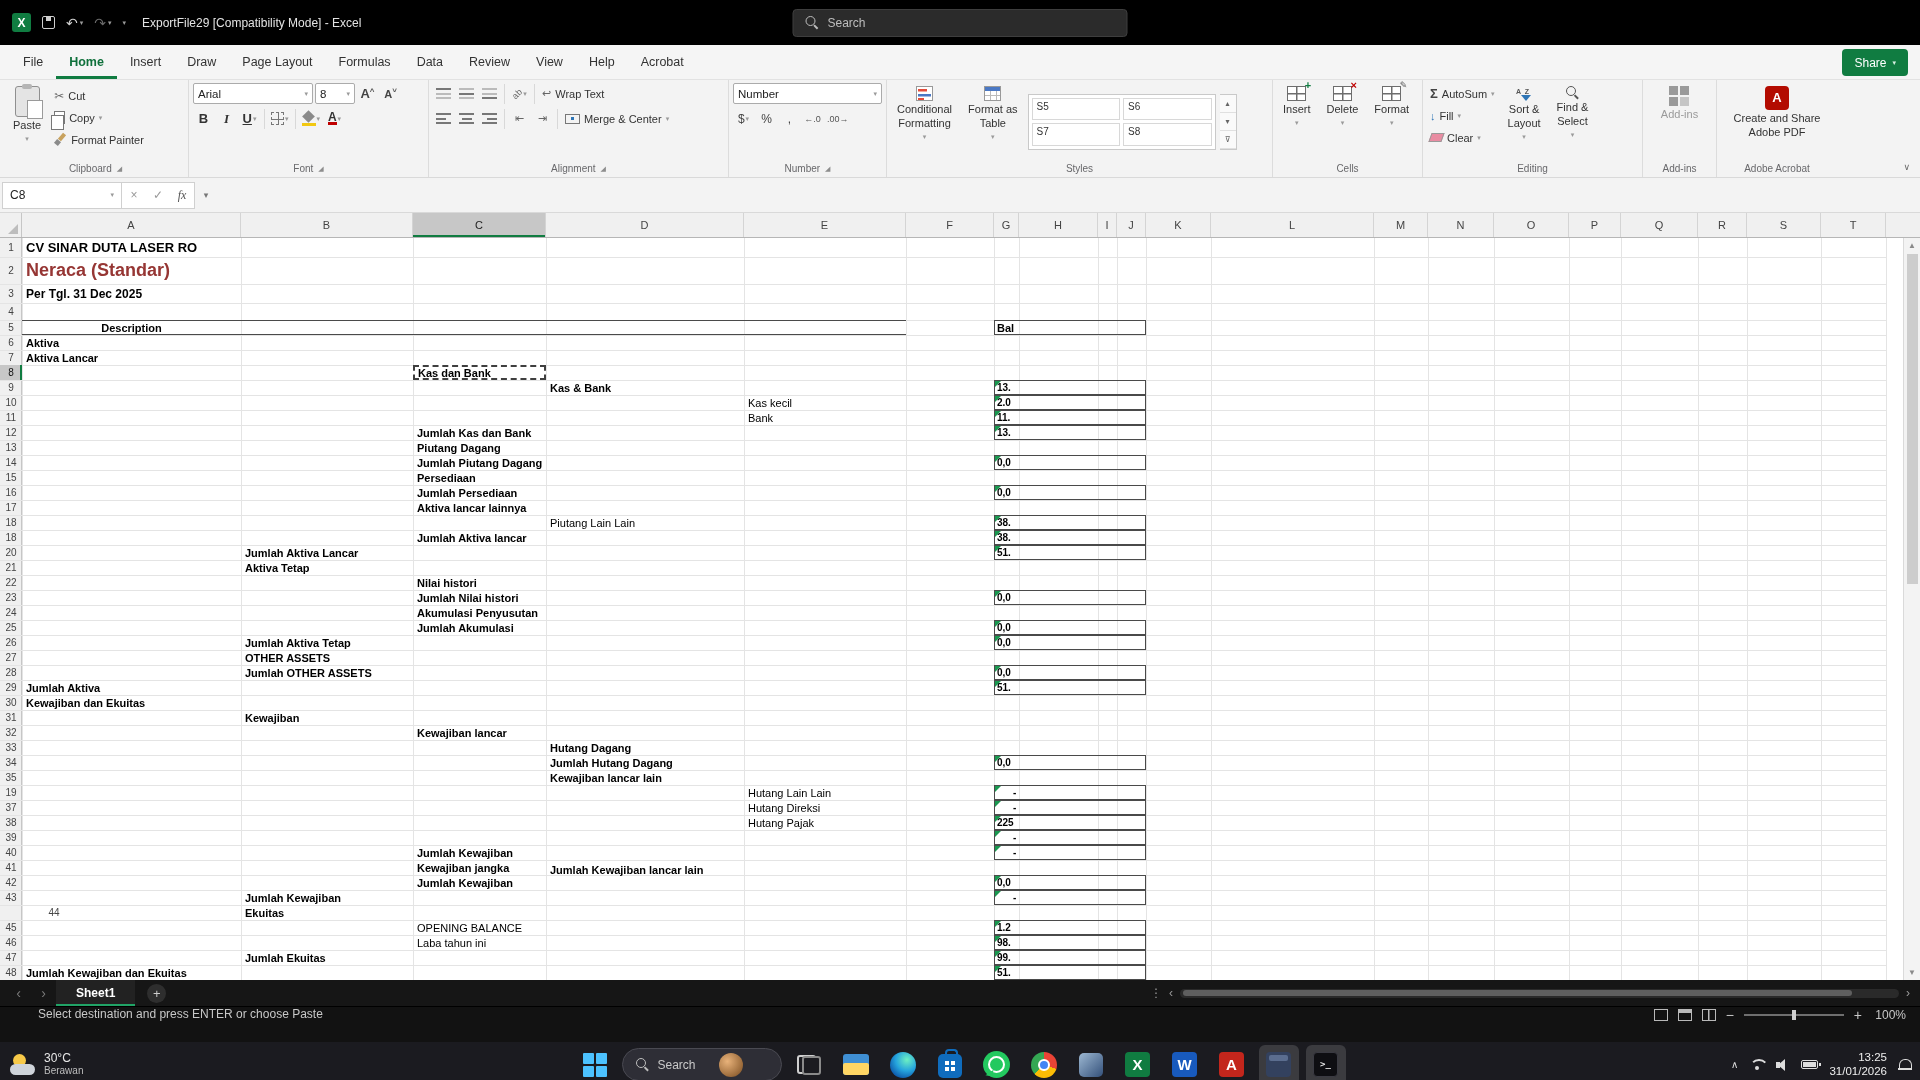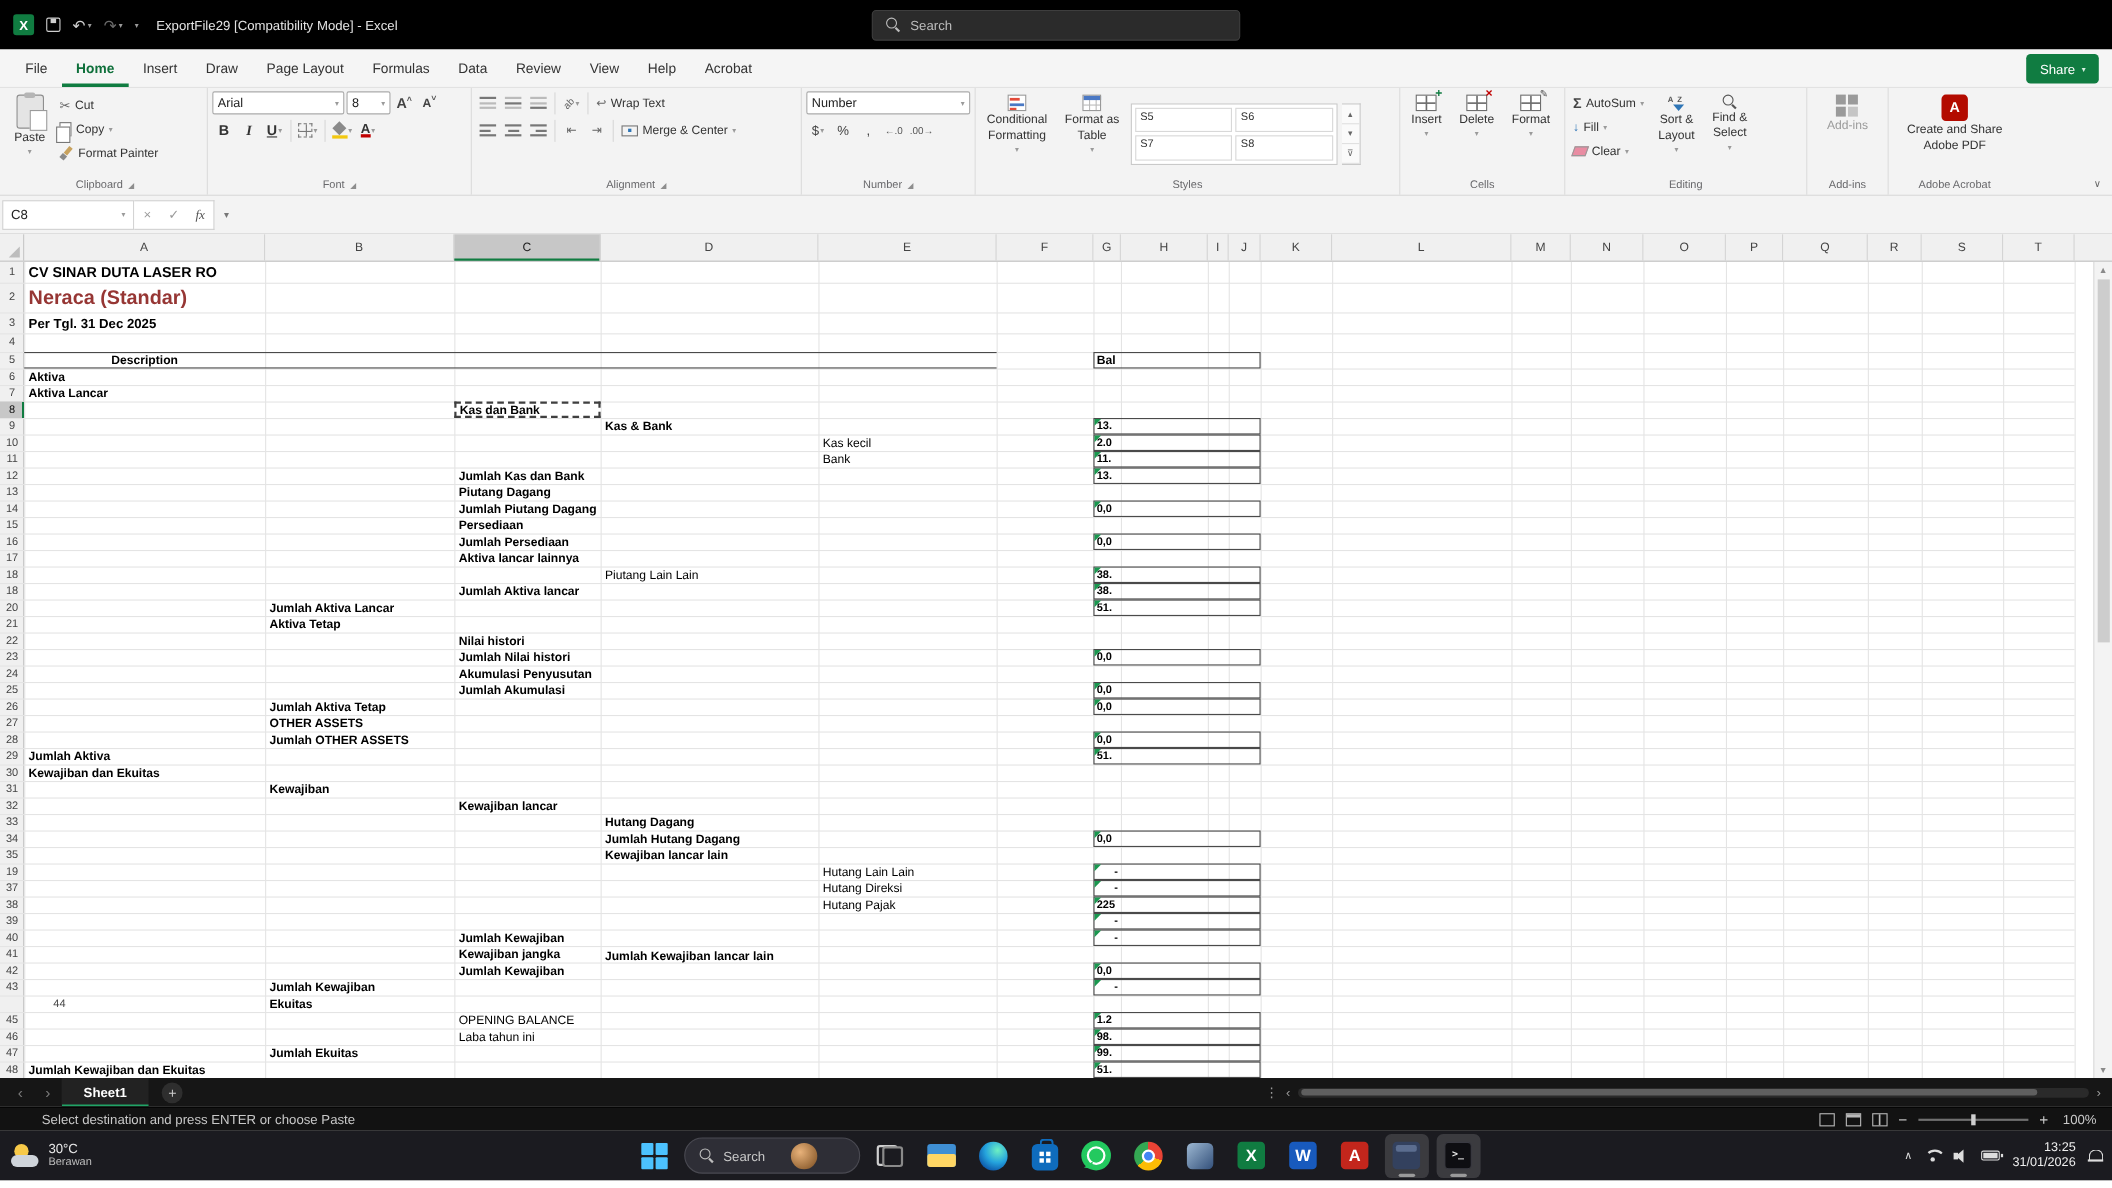--- a/index.html
+++ b/index.html
@@ -146,21 +146,21 @@
 
 .sheetrow{height:26px;background:#161616;display:flex;align-items:center;position:relative;color:#bbb;padding-left:6px;}
 .nav{width:25px;text-align:center;color:#7a7a7a;font-size:14px;}
 .stab{height:100%;display:flex;align-items:center;padding:0 20px;color:#fff;font-weight:700;font-size:12px;background:#222;box-shadow:inset 0 -2px 0 #21a366;}
 .addsheet{width:19px;height:19px;border-radius:50%;background:#2e2e2e;color:#ccc;display:flex;align-items:center;justify-content:center;font-size:13px;margin-left:12px;}
 .hscroll{position:absolute;left:1150px;right:10px;top:0;height:100%;display:flex;align-items:center;gap:7px;color:#9a9a9a;font-size:12px;}
 .hs-track{flex:1;height:9px;background:#2a2a2a;border-radius:5px;position:relative;}
 .hs-thumb{position:absolute;left:3px;top:1.5px;height:6px;width:93%;background:#5f5f5f;border-radius:3px;}
 
 
-.statusbar{height:22px;background:#121212;display:flex;align-items:center;color:#c8c8c8;font-size:12px;position:relative;border-top:1px solid #000;}
+.statusbar{height:36px;background:#121212;display:flex;color:#c8c8c8;font-size:12px;position:relative;border-top:1px solid #000;}
 .st-msg{margin-left:38px;}
 .st-right{position:absolute;right:14px;display:flex;align-items:center;gap:10px;}
 .vw{width:14px;height:12px;border:1.5px solid #b9b9b9;display:inline-block;}
 .vw.lay{box-shadow:inset 0 3px 0 #b9b9b9;}
 .vw.brk{background:linear-gradient(#b9b9b9 0 0) center/1.5px 100% no-repeat;}
 .zsign{color:#c8c8c8;font-size:14px;}
 .ztrack{width:100px;height:2px;background:#6f6f6f;position:relative;display:inline-block;}
 .zthumb{position:absolute;left:48px;top:-4px;width:4px;height:10px;background:#cfcfcf;}
 .zpct{min-width:34px;text-align:right;}
 

